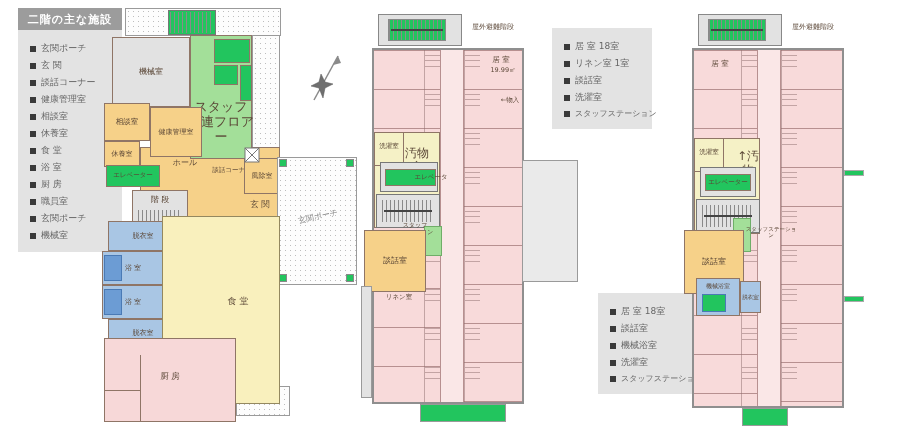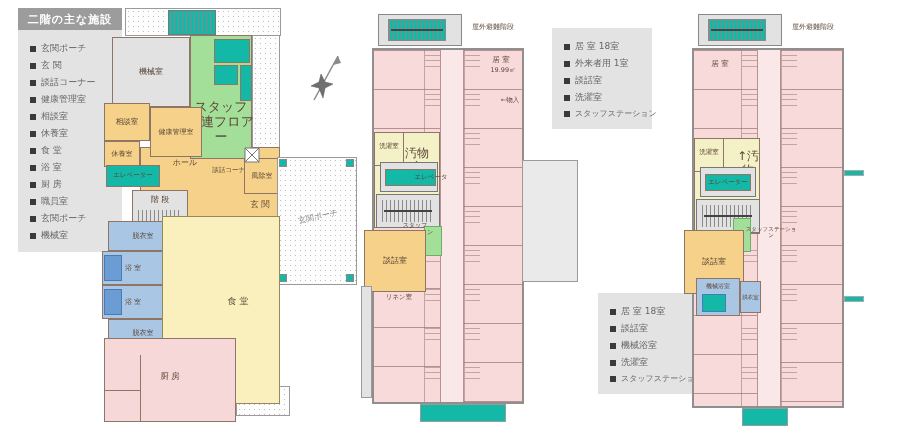--- a/index.html
+++ b/index.html
@@ -12,21 +12,21 @@
   .tag{position:absolute;font-size:8px;color:#5a4636;white-space:pre-line;line-height:1.15;
        text-align:center;}
   .c-orange{background:#f6d189;}
   .c-lyellow{background:#f9f0bd;}
   .c-pyellow{background:#f5f1c6;}
   .c-pink{background:#f7d8d8;}
   .c-green{background:#a3df99;}
   .c-blue{background:#a9c6e4;}
   .c-dblue{background:#6c9cd4;}
   .c-gray{background:#e2e2e2;}
-  .c-white{background:#14b8a6;}
+  .c-white{background:#22c55e;}
   .stipple{background-color:#fdfdfd;border:1px solid #9a9a9a;
            background-image:radial-gradient(#bdbdbd 0.8px,transparent 1px);
            background-size:5px 5px;}
   .hatchv{background-image:repeating-linear-gradient(90deg,#8a8a8a 0 1px,transparent 1px 4px);}
   .wing{position:absolute;box-sizing:border-box;border:2px solid #8f8f8f;background:#f8dada;}
   .divs38{position:absolute;background-image:repeating-linear-gradient(180deg,#b79090 0 1px,transparent 1px 39px);}
   .corridor{position:absolute;box-sizing:border-box;background:#fae7e7;
             border-left:1px solid #b79090;border-right:1px solid #b79090;}
   .beds{position:absolute;opacity:.5;
         background-image:
@@ -134,21 +134,21 @@
     <svg class="abs" style="left:304px;top:48px;" width="42" height="62" viewBox="0 0 42 62">
       <line x1="10" y1="52" x2="34" y2="8" stroke="#8a8a8a" stroke-width="1.5"></line>
       <polygon points="34,8 29,17 37,15" fill="#8a8a8a"></polygon>
       <polygon points="17,26 21,34 29,36 21,40 19,50 15,40 7,38 15,34" fill="#6f6f6f" stroke="#555" stroke-width="0.5"></polygon>
     </svg>
   </div>
 
   <div class="legend" style="left:552px;top:28px;width:100px;">
     <div class="legend-b">
       <div class="li"><span class="bq"></span><span>居 室 18室</span></div>
-      <div class="li"><span class="bq"></span><span>外来者用 1室</span></div>
+      <div class="li"><span class="bq"></span><span>リネン室 1室</span></div>
       <div class="li"><span class="bq"></span><span>談話室</span></div>
       <div class="li"><span class="bq"></span><span>洗濯室</span></div>
       <div class="li"><span class="bq"></span><span style="font-size:8px">スタッフステーション</span></div>
     </div>
   </div>
 
   <div class="abs" style="left:355px;top:0;width:230px;height:430px;">
     <div class="abs c-gray" style="left:23px;top:14px;width:84px;height:32px;border:1px solid #888;"></div>
     <div class="abs c-white hatchv" style="left:33px;top:19px;width:58px;height:22px;border:1px solid #888;"></div>
     <div class="wallline" style="left:36px;top:29px;width:52px;height:2px;background:#444;"></div>

